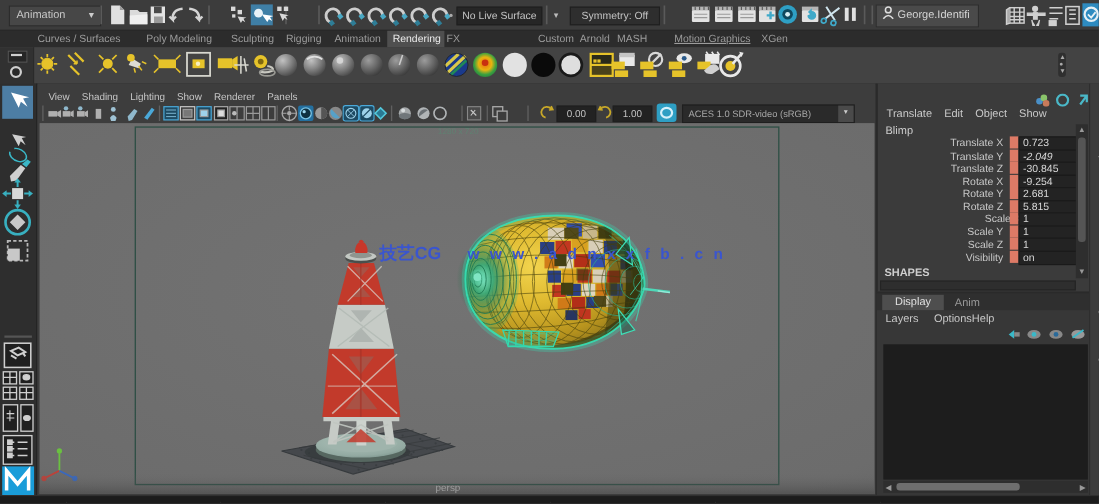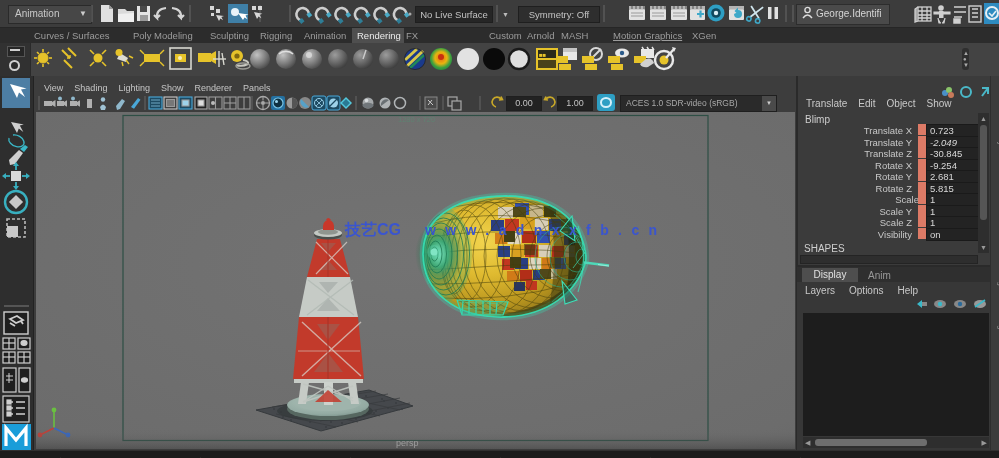--- a/index.html
+++ b/index.html
@@ -812,29 +812,29 @@
   <div class="abs" style="right:64px;top:104.5px;">Visibility</div>
     <div class="abs" style="left:118px;top:103.5px;width:8px;height:11px;background:#dd7a66;"></div>
     <div class="abs" style="left:126px;top:103.5px;width:48px;height:11px;background:#232323;border:1px solid #1a1a1a;color:#d8d8d8;padding-left:3px;line-height:11px;">on</div>
 </div>
 
 <div class="abs" style="left:978px;top:113px;width:11px;height:140px;background:#2e2e2e;">
   <div class="abs" style="left:2px;top:2px;color:#999;font-size:7px;">▲</div>
   <div class="abs" style="left:2px;top:12px;width:7px;height:95px;background:#555;border-radius:3px;"></div>
   <div class="abs" style="left:2px;bottom:2px;color:#999;font-size:7px;">▼</div>
 </div>
-<div class="abs" style="left:804px;top:243px;color:#cfcfcf;font-size:10px;font-weight:normal;">SHAPES</div>
+<div class="abs" style="left:804px;top:243px;color:#cfcfcf;font-size:10px;font-weight:bold;">SHAPES</div>
 <div class="abs" style="left:800px;top:255px;width:176px;height:7px;background:#2e2e2e;border:1px solid #242424;"></div>
 
 <div class="abs" style="left:797px;top:265px;width:202px;height:185px;background:#373737;border-top:2px solid #2a2a2a;"></div>
 <div class="abs" style="left:797px;top:267px;width:193px;height:15px;background:#2f2f2f;"></div>
 <div class="abs" style="left:802px;top:268px;width:56px;height:14px;background:#4e4e4e;color:#e0e0e0;font-size:10px;text-align:center;line-height:14px;">Display</div>
 <div class="abs" style="left:868px;top:270px;color:#999;font-size:10px;">Anim</div>
 <div class="abs" style="left:805px;top:285px;color:#c8c8c8;font-size:10px;">
-  <span style="margin-right:14px;">Layers</span><span style="margin-right:14px;">Options</span><span>Help</span>
+  <span style="margin-right:14px;">Layers</span><span style="">Options</span><span>Help</span>
 </div>
 <svg class="abs" style="left:915px;top:298px;" width="75" height="13" viewBox="0 0 75 13">
   <g fill="#3ab8c8">
     <path d="M2 6 l5 -4 0 8 z"></path>
       <rect x="7" y="4" width="5" height="4" fill="#888"></rect>
     <ellipse cx="25" cy="6" rx="6" ry="4" fill="#888"></ellipse>
       <circle cx="25" cy="6" r="2.2" fill="#3ab8c8"></circle>
     <ellipse cx="45" cy="6" rx="6" ry="4" fill="#888"></ellipse>
       <circle cx="45" cy="6" r="2.2" fill="#2a6a9a"></circle>
     <ellipse cx="65" cy="6" rx="6" ry="4" fill="#999"></ellipse>

